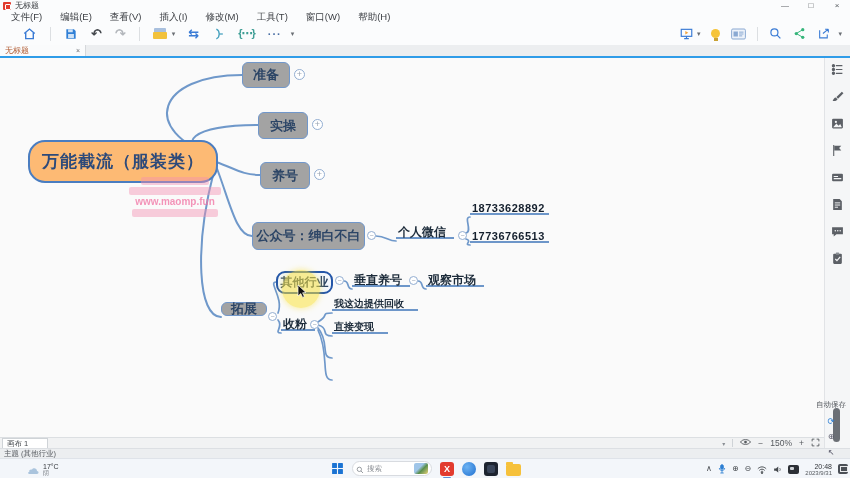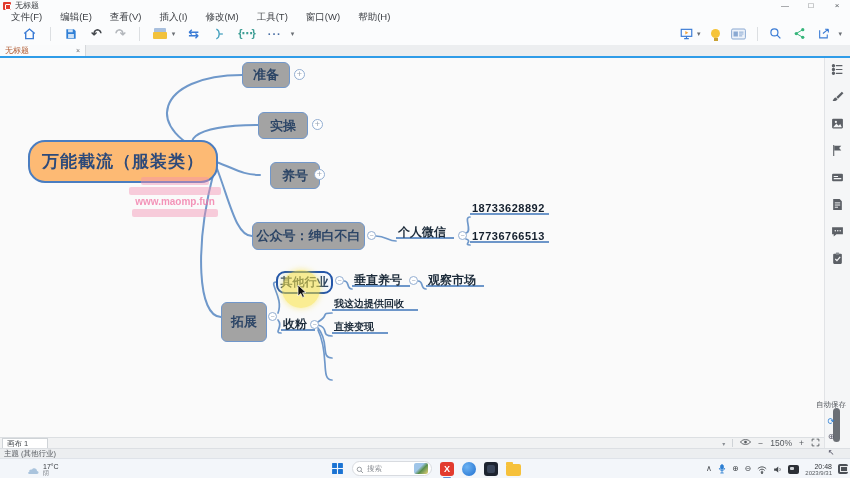--- a/index.html
+++ b/index.html
@@ -256,32 +256,32 @@
     </div>
 
     <div class="node root-node" style="left:28px; top:82px; width:190px; height:43px;">万能截流（服装类）</div>
 
     <div class="node" style="left:242px; top:4px;  width:48px; height:26px; font-size:13px;">准备</div>
     <div class="collapse" style="left:294px; top:11px;">+</div>
 
     <div class="node" style="left:258px; top:54px; width:50px; height:27px; font-size:13px;">实操</div>
     <div class="collapse" style="left:312px; top:61px;">+</div>
 
-    <div class="node" style="left:260px; top:104px; width:50px; height:27px; font-size:13px;margin-left:10px;">养号</div>
+    <div class="node" style="left:260px; top:104px; width:50px; height:27px; font-size:13px;">养号</div>
     <div class="collapse" style="left:314px; top:111px;">+</div>
 
     <div class="node" style="left:252px; top:164px; width:113px; height:28px; font-size:13px;">公众号：绅白不白</div>
     <div class="collapse small" style="left:367px; top:173px;">−</div>
 
     <div class="leaf md" style="left:396px; top:167px;">个人微信</div>
     <div class="collapse small" style="left:458px; top:173px;">−</div>
     <div class="leaf num" style="left:470px; top:143px;">18733628892</div>
     <div class="leaf num" style="left:470px; top:171px;">17736766513</div>
 
-    <div class="node" style="left:221px; top:244px; width:46px; height:40px; font-size:13px;">拓展</div>
+    <div class="node" style="left:221px; top:244px; width:46px; height:14px; font-size:13px;">拓展</div>
     <div class="collapse small" style="left:268px; top:254px;">−</div>
 
     <div class="node sel" style="left:276px; top:213px; width:57px; height:23px; font-size:12px;">其他行业</div>
     <div class="collapse small" style="left:335px; top:218px;">−</div>
     <div class="leaf md" style="left:352px; top:215px;">垂直养号</div>
     <div class="collapse small" style="left:409px; top:218px;">−</div>
     <div class="leaf md" style="left:426px; top:215px;">观察市场</div>
 
     <div class="leaf md" style="left:281px; top:259px;">收粉</div>
     <div class="collapse small" style="left:310px; top:262px;">−</div>

